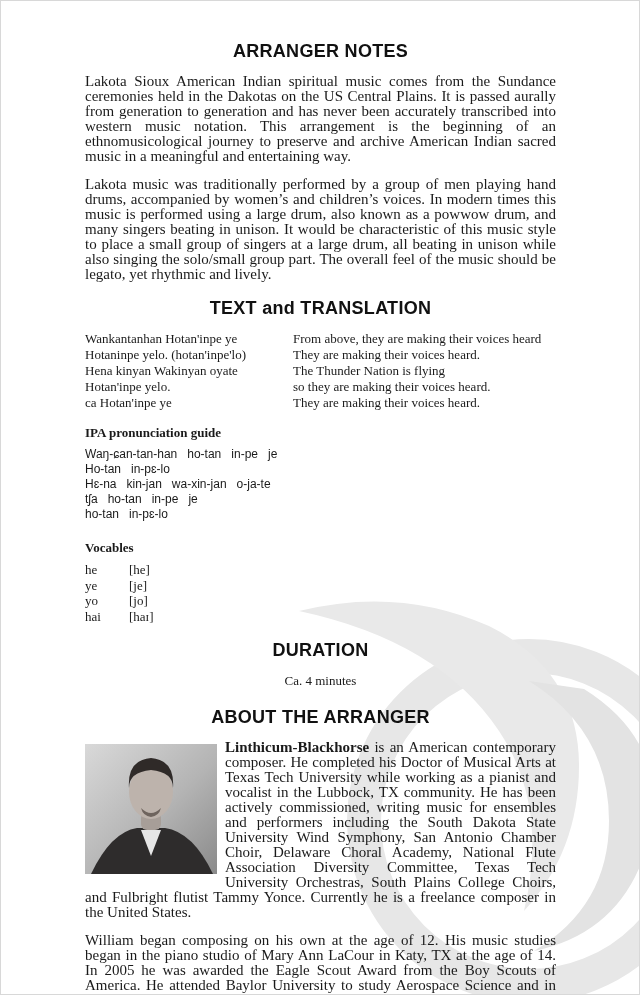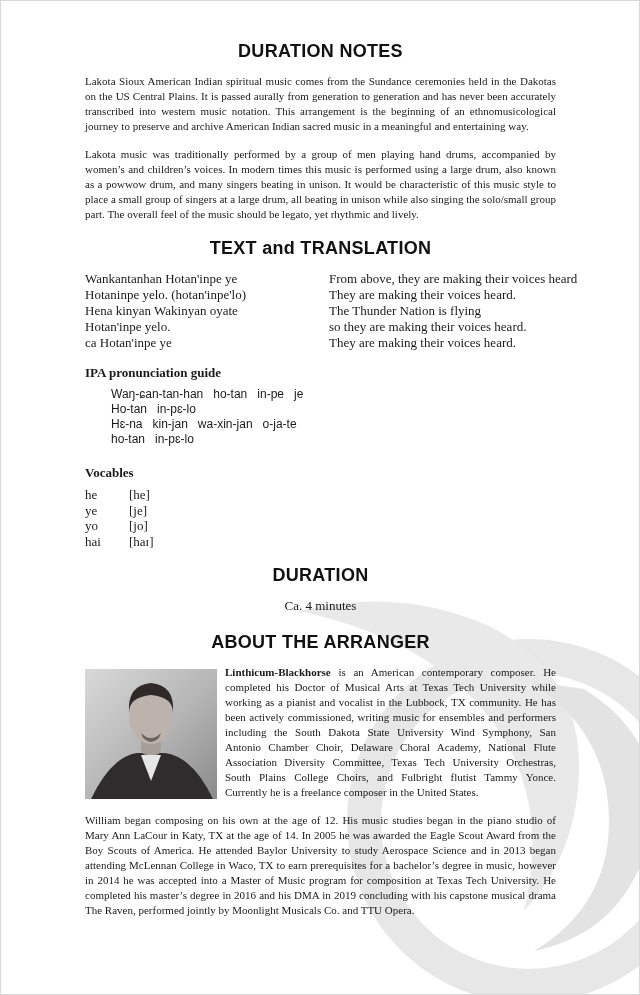--- a/index.html
+++ b/index.html
@@ -23,40 +23,40 @@
     font-family:"Liberation Sans", sans-serif;
     font-weight:bold;
     font-size:18px;
     text-align:center;
     letter-spacing:0.3px;
     margin:0 0 12px 0;
     color:#111;
   }
   .heading.mid{margin-top:16px;}
   p.body{
-    font-size:11px;
+    font-size:15px;
     line-height:15px;
     text-align:justify;
     margin:0 0 13px 0;
   }
   
   .trans-grid{display:flex;margin:2px 0 14px 0;}
   .trans-col{font-size:13px;line-height:16px;}
   .trans-col.lakota{width:208px;flex:none;}
-  .trans-col.english{flex:1;margin-left:36px;}
+  .trans-col.english{flex:1;}
   .trans-line{white-space:nowrap;}
   .subhead{
     font-size:13px;font-weight:bold;margin:4px 0 6px 0;
   }
   .ipa-block{
     font-family:"Liberation Sans", sans-serif;
     font-size:12px;line-height:15px;
     margin:0 0 18px 0;
   }
-  .ipa-line{white-space:pre-wrap;margin-left:26px;}
+  .ipa-line{white-space:pre-wrap;}
   .voc-block{font-size:13px;line-height:15.5px;margin:0 0 16px 0;}
   .voc-row{display:flex;}
   .voc-word{width:44px;flex:none;}
   .duration-value{
     font-size:13px;text-align:center;margin:0 0 18px 0;
   }
   
   .arranger-photo{
     float:left;
     width:132px;height:130px;
@@ -83,21 +83,21 @@
   <svg class="watermark" viewBox="0 0 420 470" aria-hidden="true">
     <g fill="none">
       <circle cx="250" cy="270" r="165" stroke="#e7e7e7" stroke-width="34"></circle>
       <path d="M20 60 Q 160 90 220 180 Q 270 255 245 360 Q 300 300 300 215 Q 300 120 210 75 Q 120 35 20 60 Z" fill="#e9e9e9"></path>
       <path d="M250 130 Q 330 180 330 270 Q 330 355 255 400 Q 350 380 372 280 Q 388 190 305 138 Z" fill="#e3e3e3"></path>
     </g>
   </svg>
 
   <div class="content">
 
-    <h1 class="heading">DURATION NOTES</h1>
+    <h1 class="heading">ARRANGER NOTES</h1>
     <p class="body">Lakota Sioux American Indian spiritual music comes from the Sundance ceremonies held in the Dakotas on the US Central Plains.  It is passed aurally from generation to generation and has never been accurately transcribed into western music notation.  This arrangement is the beginning of an ethnomusicological journey to preserve and archive American Indian sacred music in a meaningful and entertaining way.</p>
     <p class="body">Lakota music was traditionally performed by a group of men playing hand drums, accompanied by women’s and children’s voices.  In modern times this music is performed using a large drum, also known as a powwow drum, and many singers beating in unison.  It would be characteristic of this music style to place a small group of singers at a large drum, all beating in unison while also singing the solo/small group part.  The overall feel of the music should be legato, yet rhythmic and lively.</p>
 
     <h1 class="heading mid">TEXT and TRANSLATION</h1>
 
     <div class="trans-grid">
       <div class="trans-col lakota">
         <div class="trans-line">Wankantanhan Hotan'inpe ye</div>
         <div class="trans-line">Hotaninpe yelo. (hotan'inpe'lo)</div>
         <div class="trans-line">Hena kinyan Wakinyan oyate</div>
@@ -111,20 +111,21 @@
         <div class="trans-line">so they are making their voices heard.</div>
         <div class="trans-line">They are making their voices heard.</div>
       </div>
     </div>
 
     <div class="subhead">IPA pronunciation guide</div>
     <div class="ipa-block">
       <div class="ipa-line">Waŋ-ɕan-tan-han   ho-tan   in-pe   je</div>
       <div class="ipa-line">Ho-tan   in-pɛ-lo</div>
       <div class="ipa-line">Hɛ-na   kin-jan   wa-xin-jan   o-ja-te</div>
+      <div class="ipa-line">tʃa   ho-tan   in-pe   je</div>
       <div class="ipa-line">ho-tan   in-pɛ-lo</div>
     </div>
 
     <div class="subhead">Vocables</div>
     <div class="voc-block">
       <div class="voc-row">
         <span class="voc-word">he</span>
         <span>[he]</span>
       </div>
       <div class="voc-row">

